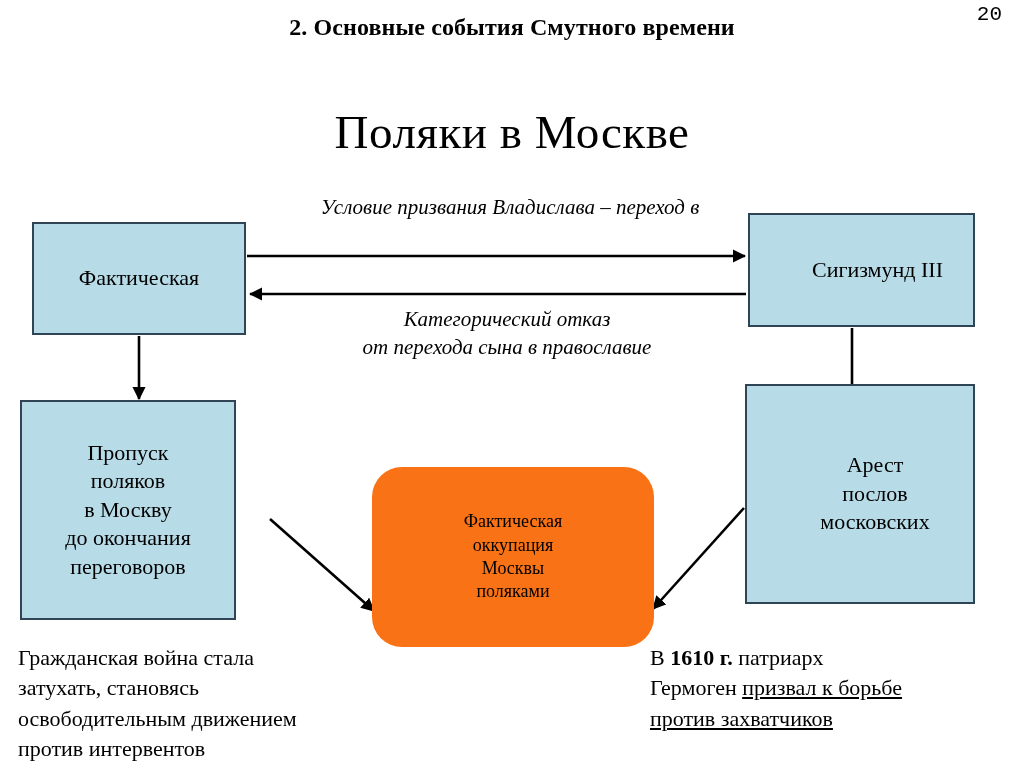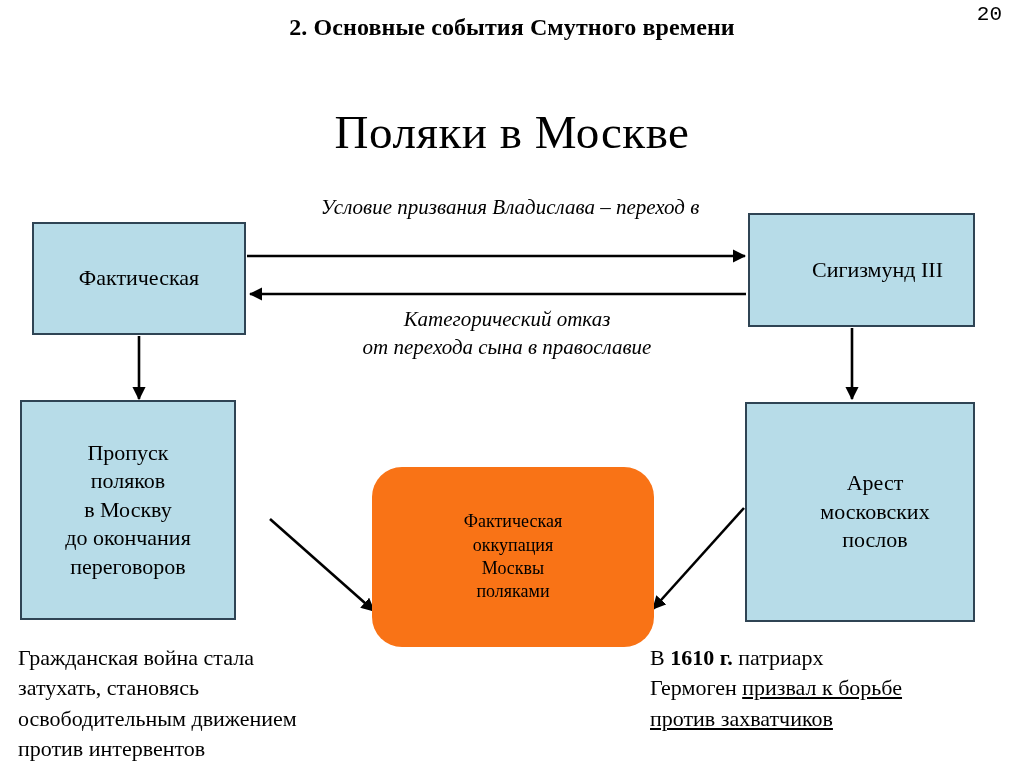--- a/index.html
+++ b/index.html
@@ -74,21 +74,21 @@
     justify-content: center;
     text-align: center;
     font-size: 22px;
     line-height: 1.30;
   }
   .box-inner { width: 100%; padding: 0 6px; }
 
   #box-semiboyarshchina { left: 32px;  top: 222px; width: 214px; height: 113px; }
   #box-sigismund       { left: 748px; top: 213px; width: 227px; height: 114px; padding-left: 32px; }
   #box-propusk         { left: 20px;  top: 400px; width: 216px; height: 220px; }
-  #box-arest           { left: 745px; top: 402px; width: 230px; height: 220px; padding-left: 30px; }
+  #box-arest           { left: 745px; top: 384px; width: 230px; height: 220px; padding-left: 30px; }
 
   .box-rounded {
     position: absolute;
     box-sizing: border-box;
     background: #f97316;
     border: none;
     border-radius: 30px;
     display: flex;
     align-items: center;
     justify-content: center;
@@ -179,22 +179,22 @@
       <div>Фактическая</div>
       <div>оккупация</div>
       <div>Москвы</div>
       <div>поляками</div>
     </div>
   </div>
 
   <div class="box" id="box-arest">
     <div class="box-inner">
       <div>Арест</div>
+      <div>послов</div>
       <div>московских</div>
-      <div>послов</div>
     </div>
   </div>
 
   <div class="edge-label" id="label-condition">
     <div>Условие призвания Владислава – переход в</div>
   </div>
 
   <div class="edge-label" id="label-refusal">
     <div>Категорический отказ</div>
     <div>от перехода сына в  православие</div>

